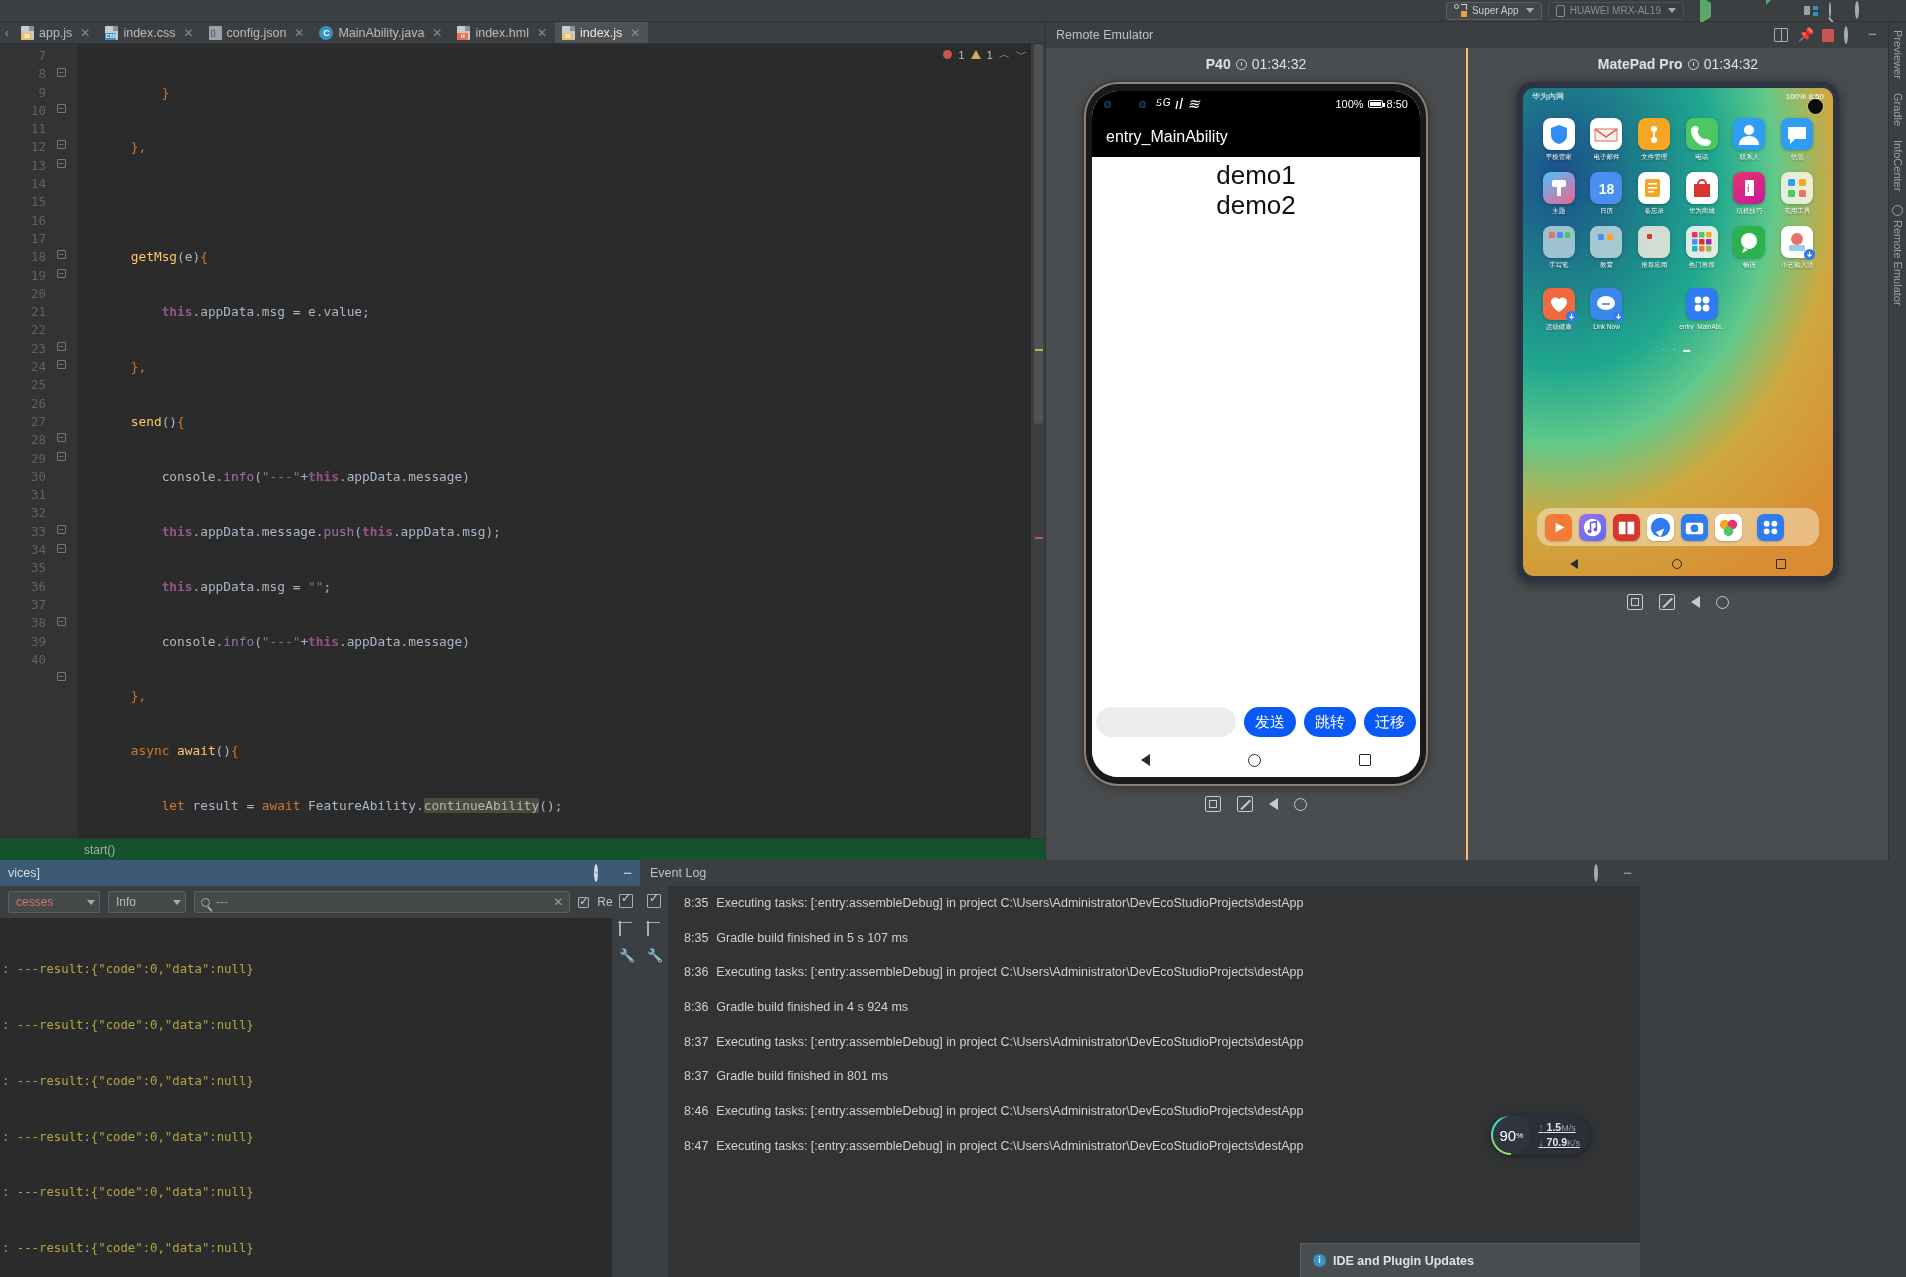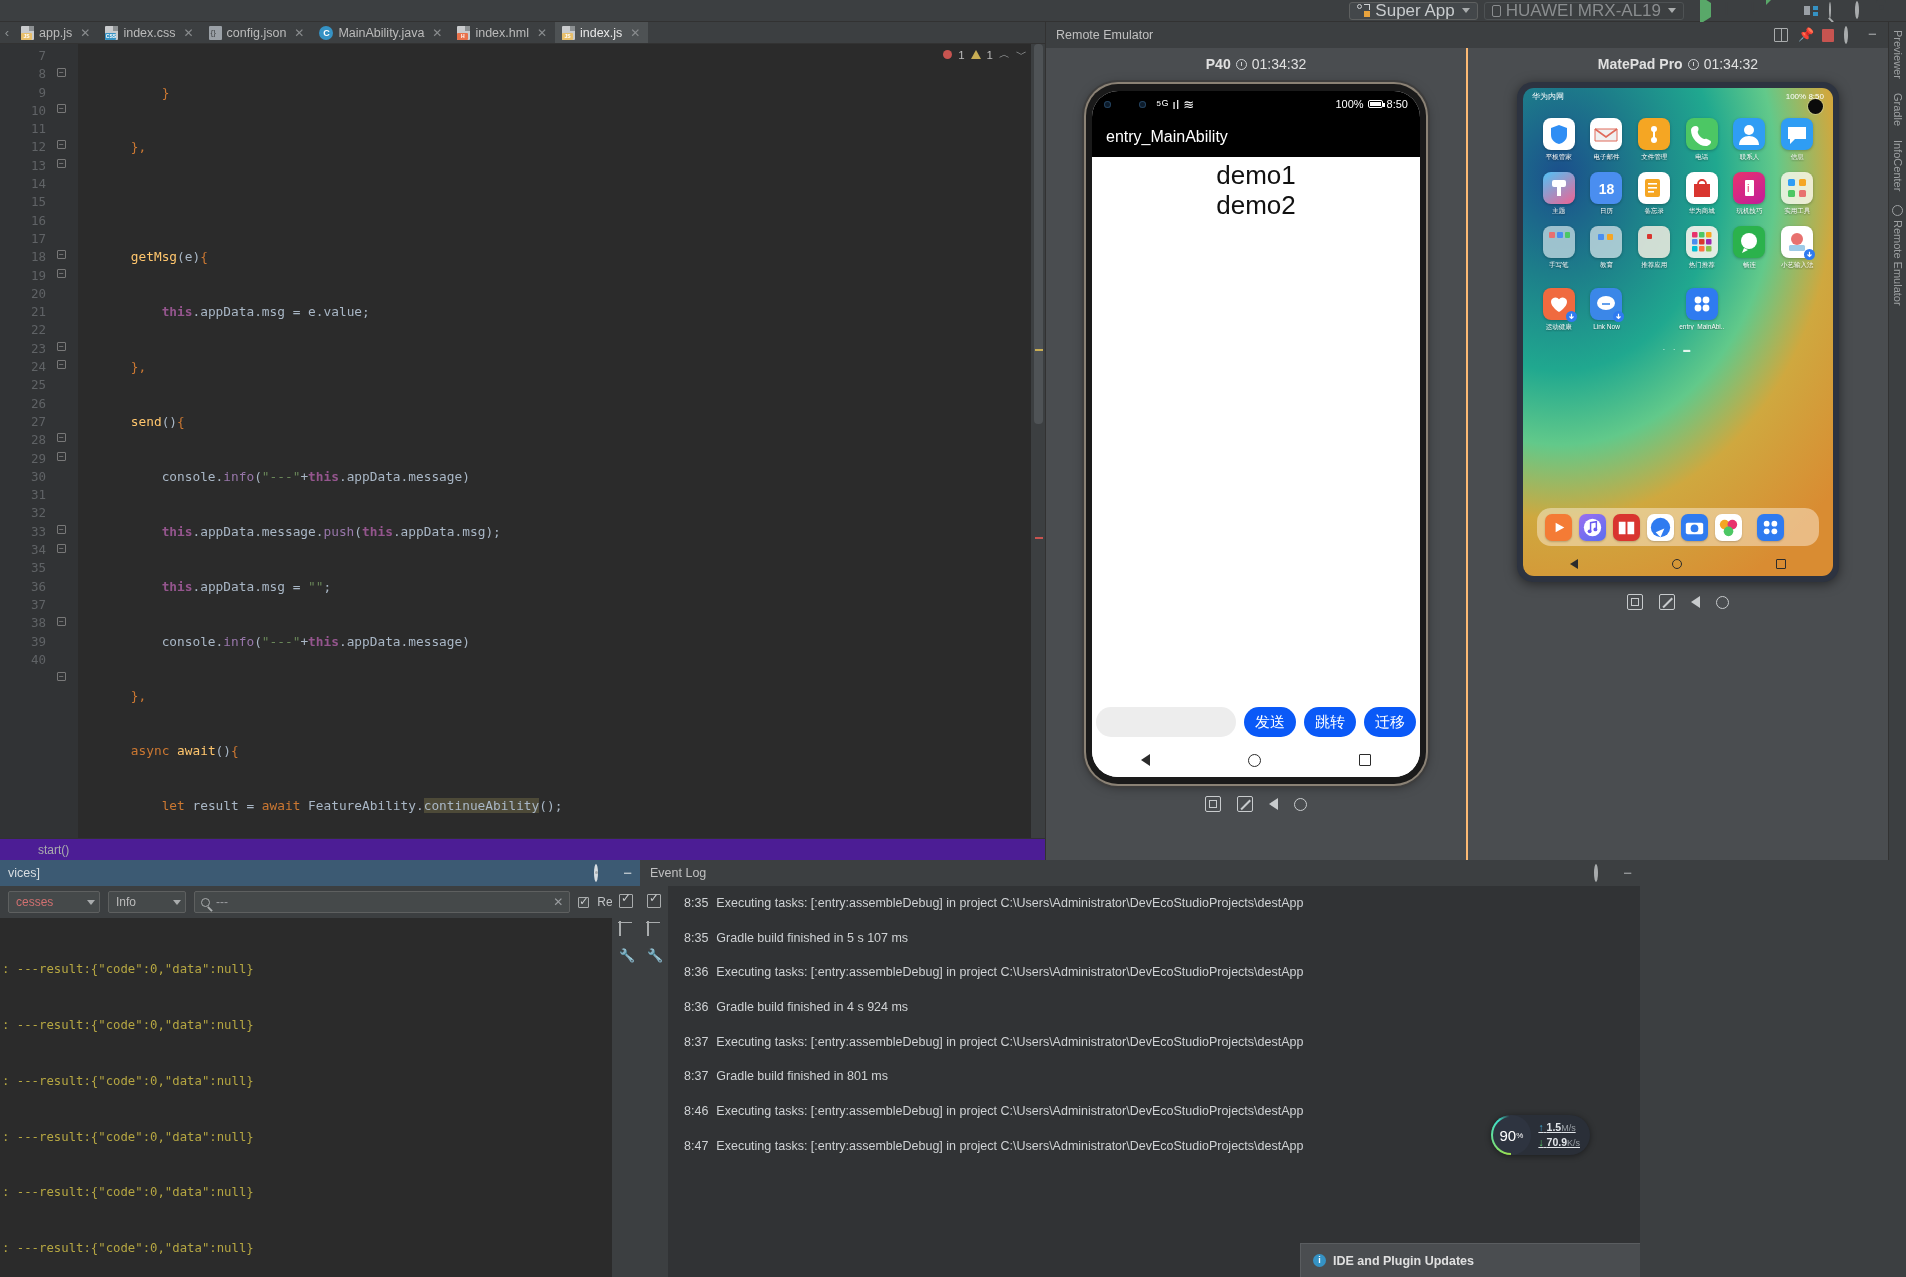--- a/index.html
+++ b/index.html
@@ -16,21 +16,21 @@
   .toolbar {
     position: absolute; left: 0; top: 0; width: 1906px; height: 22px;
     background: #3c3f41; display: flex; align-items: center;
     border-bottom: 1px solid #323232;
   }
   .tb-spacer { flex: 1; }
   .tb-combo {
     display: flex; align-items: center; gap: 5px;
     height: 18px; padding: 8px 7px; margin-right: 6px;
     border: 1px solid #5e6060; border-radius: 3px;
-    background: #43474a; color: #c8cbcd; font-size: 17px; white-space: nowrap;
+    background: #43474a; color: #c8cbcd; font-size: 10px; white-space: nowrap;
   }
   .tb-combo.ghost { border-color: #4e5254; color: #8a8d8f; background: transparent; }
   .caret { width:0;height:0;border-left:4px solid transparent;border-right:4px solid transparent;border-top:5px solid #a9acad; margin-left:2px;}
   .sa-icon { position: relative; width: 13px; height: 13px; display:inline-block; }
   .sa-icon i { position:absolute; display:block; }
   .sa-icon i:nth-child(1){ width:5px;height:5px;border:1.4px solid #cfd2d4;border-radius:50%;left:0;top:0;}
   .sa-icon i:nth-child(2){ width:6px;height:6px;border:1.4px solid #cfd2d4;border-bottom:none;border-left:none;right:0;top:0;}
   .sa-icon i:nth-child(3){ width:6px;height:6px;background:#e8a33d;right:0;bottom:0;}
   .dev-icon { width:9px;height:12px;border:1.4px solid #8a8d8f;border-radius:2px;display:inline-block;}
   .tb-icons { display: flex; align-items: center; gap: 11px; padding: 0 10px; }
@@ -117,22 +117,22 @@
   .insp-bar {
     position: absolute; right: 18px; top: 3px; display: flex; align-items: center; gap: 6px;
     font-size: 11.5px; color: #bbbbbb; z-index: 4;
   }
   .dot-red { width: 9px; height: 9px; border-radius: 50%; background: #c75450; display:inline-block; }
   .tri-warn { width:0;height:0;border-left:5px solid transparent;border-right:5px solid transparent;border-bottom:9px solid #c9ae54; display:inline-block;}
   .chev { color:#a9acad; font-size:11px; }
 
   .breadcrumb {
     position: absolute; left: 0; bottom: 0; width: 1045px; height: 22px;
-    background: #4c1d95; border-top: 1px solid #323232;
-    display: flex; align-items: center; padding-left: 38px;
+    background: #14532d; border-top: 1px solid #323232;
+    display: flex; align-items: center; padding-left: 84px;
     font-size: 12px; color: #a9acad;
   }
 
   
   .emu-pane {
     position: absolute; left: 1045px; top: 22px; width: 843px; height: 838px;
     background: #3c3f41; border-left: 1px solid #323232;
   }
   .emu-head {
     height: 26px; display: flex; align-items: center; padding: 0 6px 0 10px;
@@ -159,21 +159,21 @@
     position: relative; width: 340px; height: 700px; margin-top: 12px;
     background: #1a1a1a; border-radius: 32px; padding: 7px 6px;
     box-shadow: 0 0 0 2px #8b8275, 0 0 0 4px #3e3e3e, 0 2px 12px rgba(0,0,0,.5);
   }
   .phone-screen { width: 100%; height: 100%; background: #fff; border-radius: 26px; overflow: hidden; position: relative; display:flex; flex-direction:column; }
   .p-status {
     height: 26px; background: #000; color: #fff; display: flex; align-items: center;
     padding: 0 12px; font-size: 11px;
   }
   .p-status .lcam { width:7px;height:7px;border-radius:50%;background:#0c1b2a;box-shadow:inset 0 0 0 1px #24425e; margin-right: 28px;}
-  .p-status .sig { font-size: 13px; letter-spacing: .3px; }
+  .p-status .sig { font-size: 15px; letter-spacing: .3px; font-style: italic; }
   .p-status .right { margin-left: auto; display:flex;align-items:center;gap:4px;font-size:11px;}
   .batt { width:15px;height:8px;border:1px solid #fff;border-radius:2px;position:relative;}
   .batt:after{content:"";position:absolute;right:-3px;top:2px;width:2px;height:4px;background:#fff;}
   .batt i{position:absolute;left:1px;top:1px;bottom:1px;right:1px;background:#fff;}
   .p-appbar { height: 40px; background: #000; color: #fff; display: flex; align-items: center; padding: 0 14px; font-size: 16px; }
   .p-content { flex: 1; background: #fff; text-align: center; padding-top: 4px; }
   .p-demo { font-size: 26px; color: #111; line-height: 1.15; font-family: "Liberation Sans", sans-serif; }
   .p-inputrow { display: flex; align-items: center; gap: 8px; padding: 0 4px 6px 4px; background:#fff; }
   .p-input { flex: 1; height: 30px; background: #ededed; border-radius: 16px; }
   .p-btn { background: #0a59f7; color: #fff; border-radius: 16px; height: 30px; min-width: 52px; display:flex;align-items:center;justify-content:center; font-size: 15px; }

